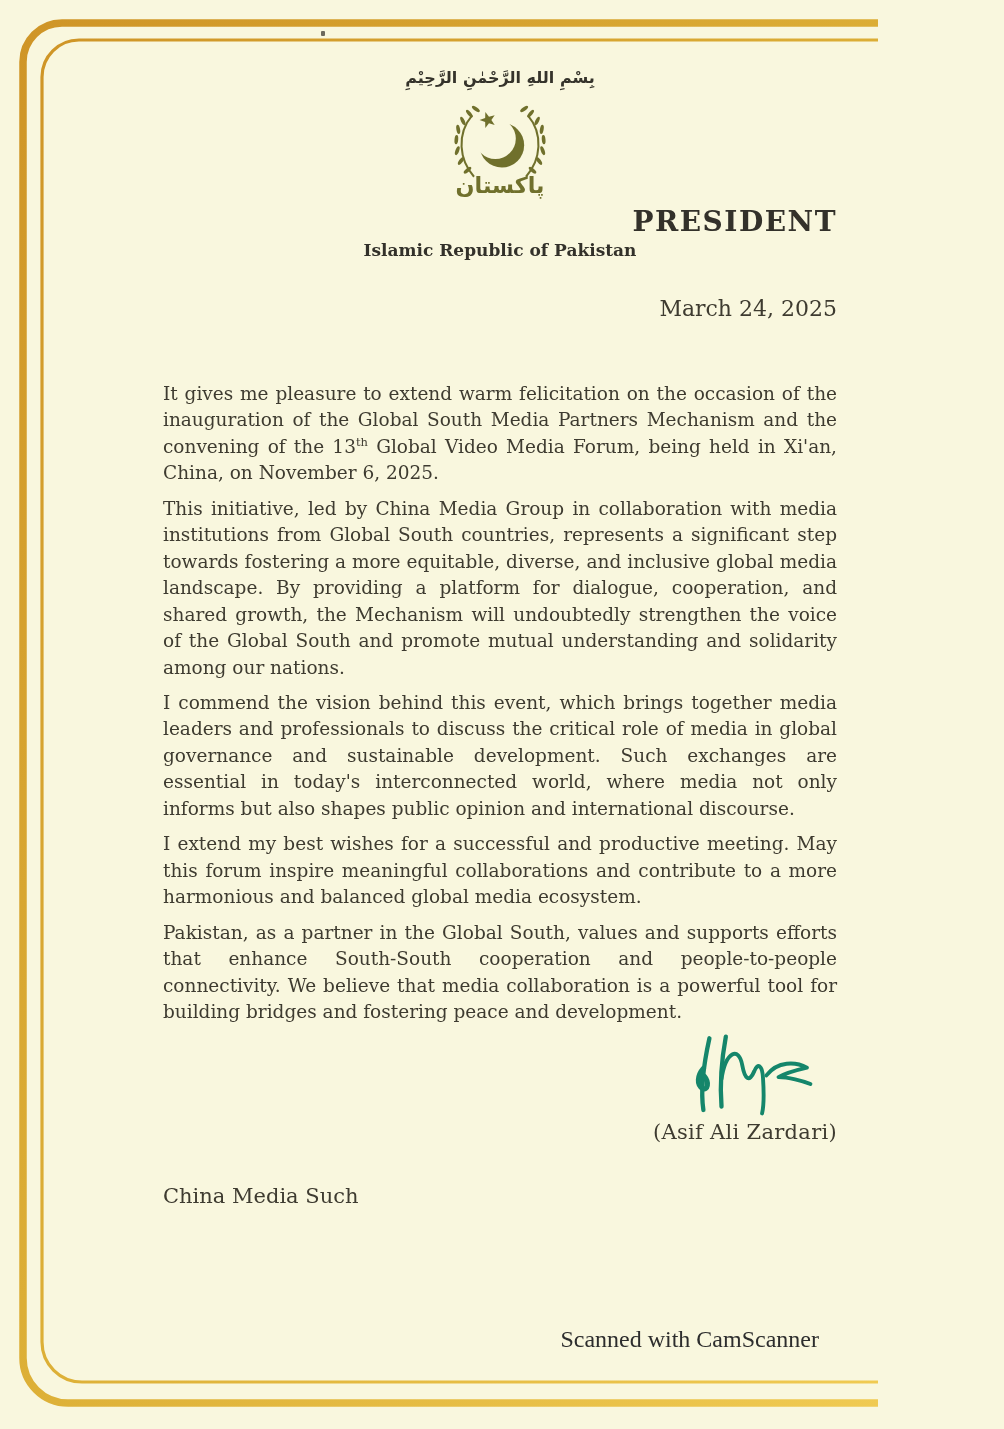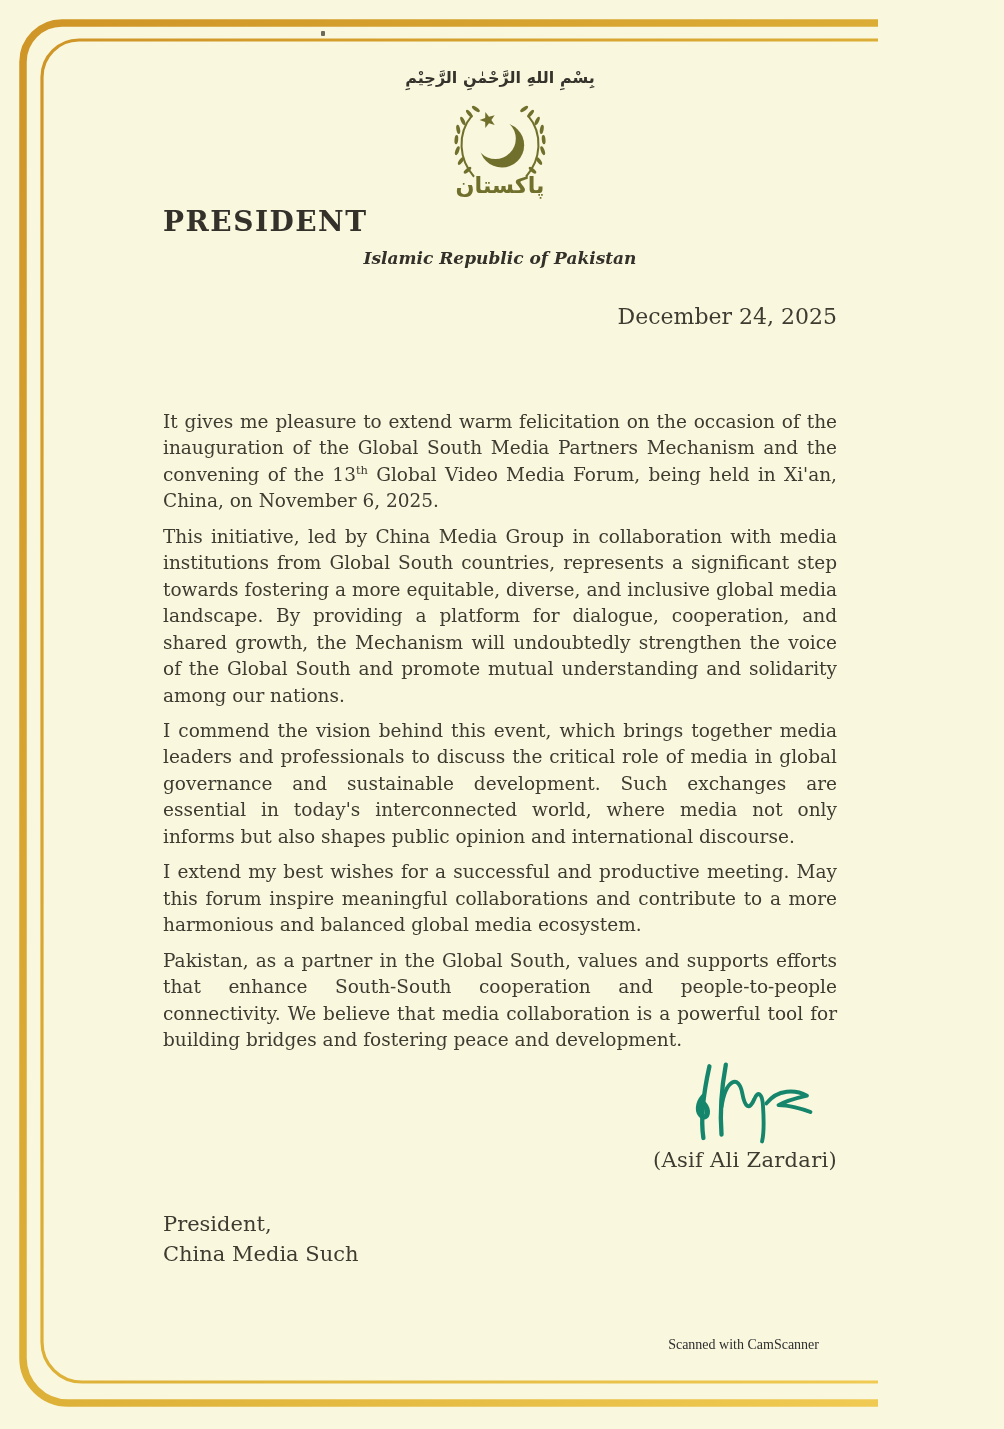--- a/index.html
+++ b/index.html
@@ -45,41 +45,40 @@
     letter-spacing: 1px;
   }
   .emblem {
     display: block;
     margin: 8px auto 0 auto;
     width: 116px;
     height: 104px;
   }
   .letter-title {
     margin-top: 6px;
-    text-align: left;
+    text-align: right;
     font-size: 28px;
     font-weight: bold;
     letter-spacing: 1.5px;
     color: #33312a;
   }
   .letter-subtitle {
-    margin-top: 10px;
+    margin-top: 2px;
     text-align: center;
     font-size: 17px;
     font-weight: bold;
     color: #33312a;
-    font-style: italic;
   }
   .date-line {
     margin-top: 36px;
     text-align: right;
     font-size: 22px;
   }
   .body-text {
-    margin-top: 80px;
+    margin-top: 60px;
     font-size: 18.5px;
     line-height: 1.43;
     text-align: justify;
   }
   .body-text p {
     margin: 0 0 9px 0;
   }
   .body-text sup {
     font-size: 0.62em;
     vertical-align: super;
@@ -103,21 +102,21 @@
   .recipient {
     margin-top: 38px;
     font-size: 21px;
     line-height: 1.42;
   }
   .watermark {
     position: absolute;
     right: 59px;
     bottom: 76px;
     font-family: "Liberation Serif", serif;
-    font-size: 14px;
+    font-size: 24px;
     color: #2d2d2d;
   }
 </style>
 </head>
 <body>
 
 <div class="page">
 
   <svg class="border-svg" viewBox="0 0 1004 1429" xmlns="http://www.w3.org/2000/svg" aria-hidden="true">
     <defs>
@@ -166,21 +165,21 @@
         <circle cx="62" cy="54" r="24" fill="#70702c"></circle>
         <circle cx="55" cy="47" r="22" fill="#f9f7de"></circle>
         <polygon transform="translate(47,27) rotate(-18)" fill="#70702c" points="0,-9 2.18,-2.99 8.56,-2.78 3.52,1.14 5.29,7.28 0,3.7 -5.29,7.28 -3.52,1.14 -8.56,-2.78 -2.18,-2.99"></polygon>
       </g>
       <text x="60" y="106" text-anchor="middle" font-family="DejaVu Sans, sans-serif" font-size="24" font-weight="bold" fill="#70702c">پاکستان</text>
     </svg>
 
     <div class="letter-title">PRESIDENT</div>
     <div class="letter-subtitle">Islamic Republic of Pakistan</div>
 
-    <div class="date-line">December 24, 2025</div>
+    <div class="date-line">March 24, 2025</div>
 
     <div class="body-text">
       <p><span>It gives me pleasure to extend warm felicitation on the occasion of the inauguration of the Global South Media Partners Mechanism and the convening of the 13</span><sup>th</sup><span> Global Video Media Forum, being held in Xi'an, China, on November 6, 2025.</span></p>
       <p>This initiative, led by China Media Group in collaboration with media institutions from Global South countries, represents a significant step towards fostering a more equitable, diverse, and inclusive global media landscape. By providing a platform for dialogue, cooperation, and shared growth, the Mechanism will undoubtedly strengthen the voice of the Global South and promote mutual understanding and solidarity among our nations.</p>
       <p>I commend the vision behind this event, which brings together media leaders and professionals to discuss the critical role of media in global governance and sustainable development. Such exchanges are essential in today's interconnected world, where media not only informs but also shapes public opinion and international discourse.</p>
       <p>I extend my best wishes for a successful and productive meeting. May this forum inspire meaningful collaborations and contribute to a more harmonious and balanced global media ecosystem.</p>
       <p>Pakistan, as a partner in the Global South, values and supports efforts that enhance South-South cooperation and people-to-people connectivity. We believe that media collaboration is a powerful tool for building bridges and fostering peace and development.</p>
     </div>
 
     <div class="signature-block">
@@ -191,21 +190,20 @@
           <path d="M31,40 C24,48 23,59 30,63 C36,66 38,56 32,49" stroke-width="6"></path>
           <path d="M57,3 C52,30 50,58 52,84" stroke-width="5"></path>
           <path d="M52,52 C57,20 72,14 76,36 C79,52 84,57 90,43 C94,33 99,36 100,50 C101,65 102,79 99,92" stroke-width="4.5"></path>
           <path d="M104,48 C117,31 138,32 151,39 C138,42 125,46 118,50 C129,50 146,54 155,58" stroke-width="4.5"></path>
         </g>
       </svg>
       <div class="signer-name">(Asif Ali Zardari)</div>
     </div>
 
     <div class="recipient">
-      <div>President,</div>
       <div>China Media Such</div>
     </div>
 
   </div>
 
   <div class="watermark">Scanned with CamScanner</div>
 
 </div>
 
 </body></html>

